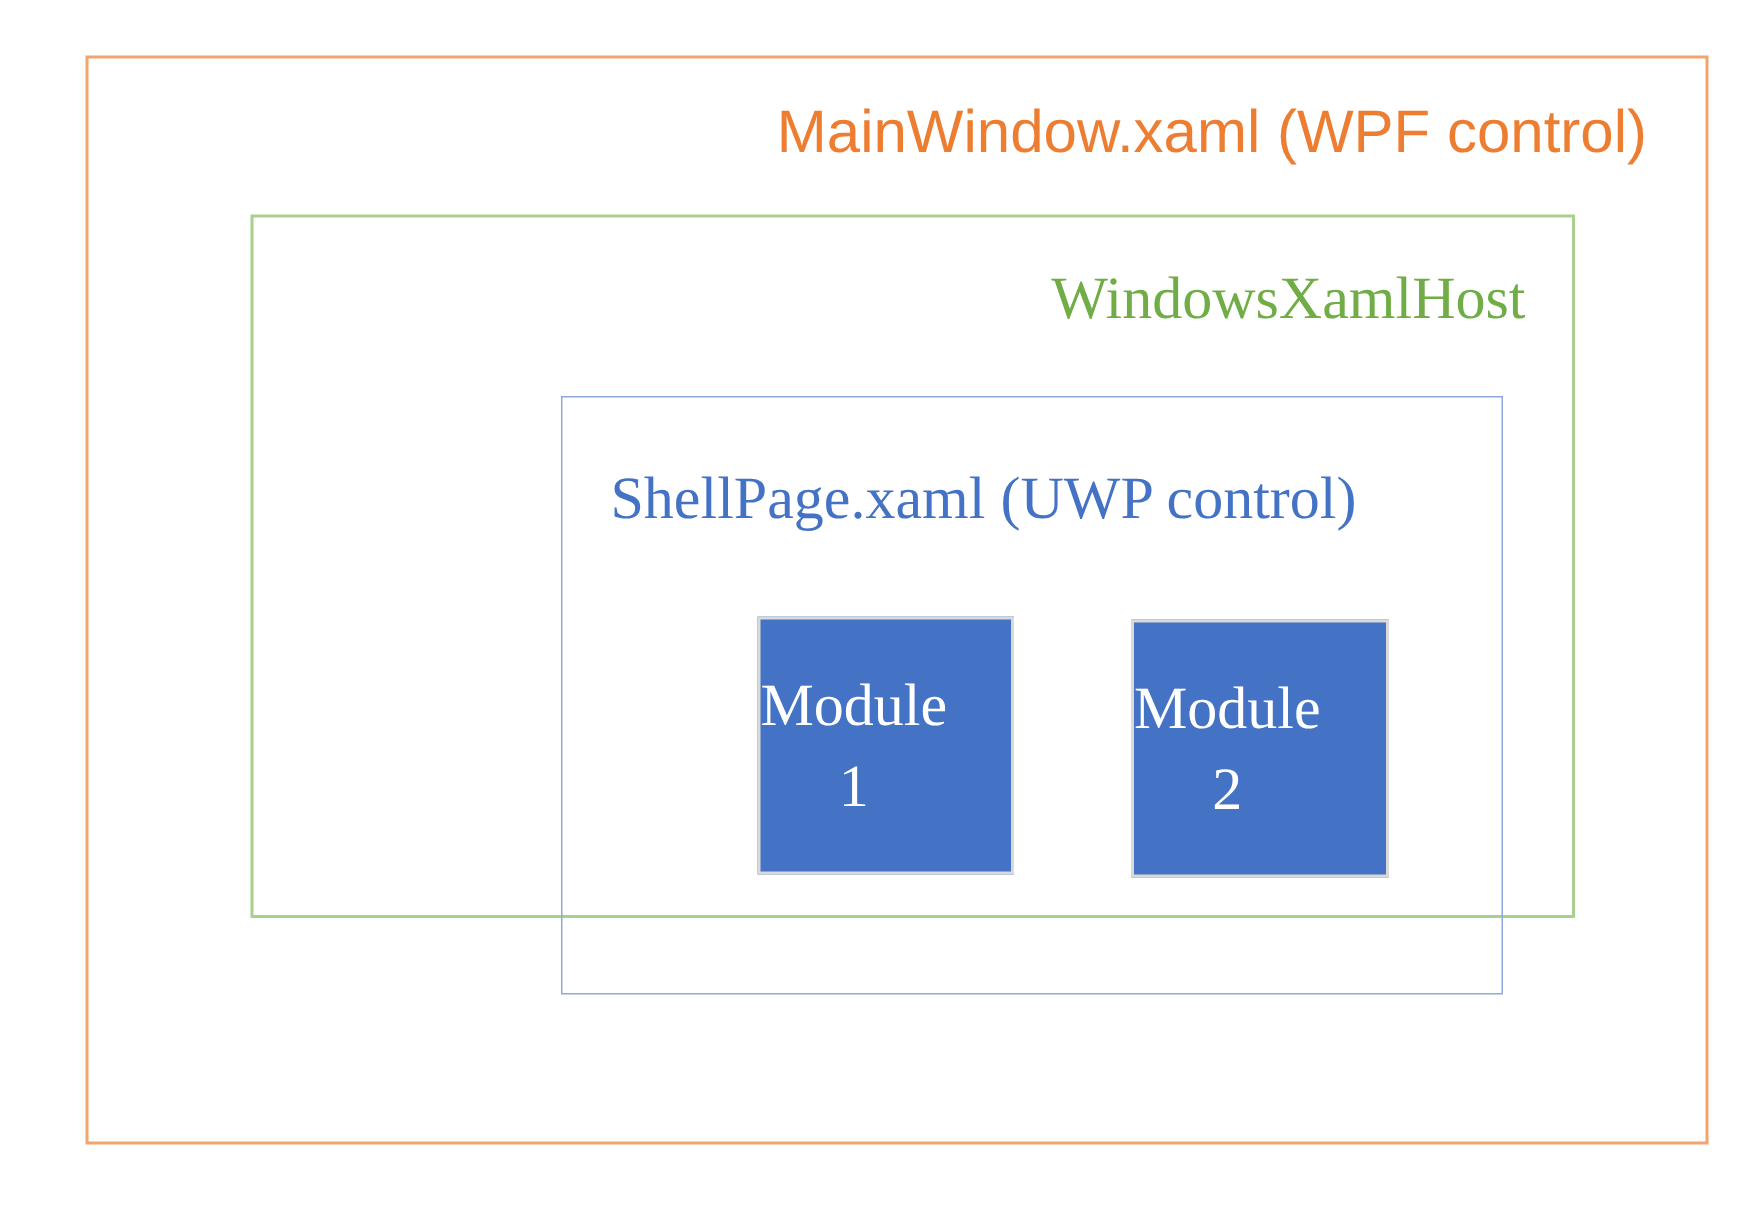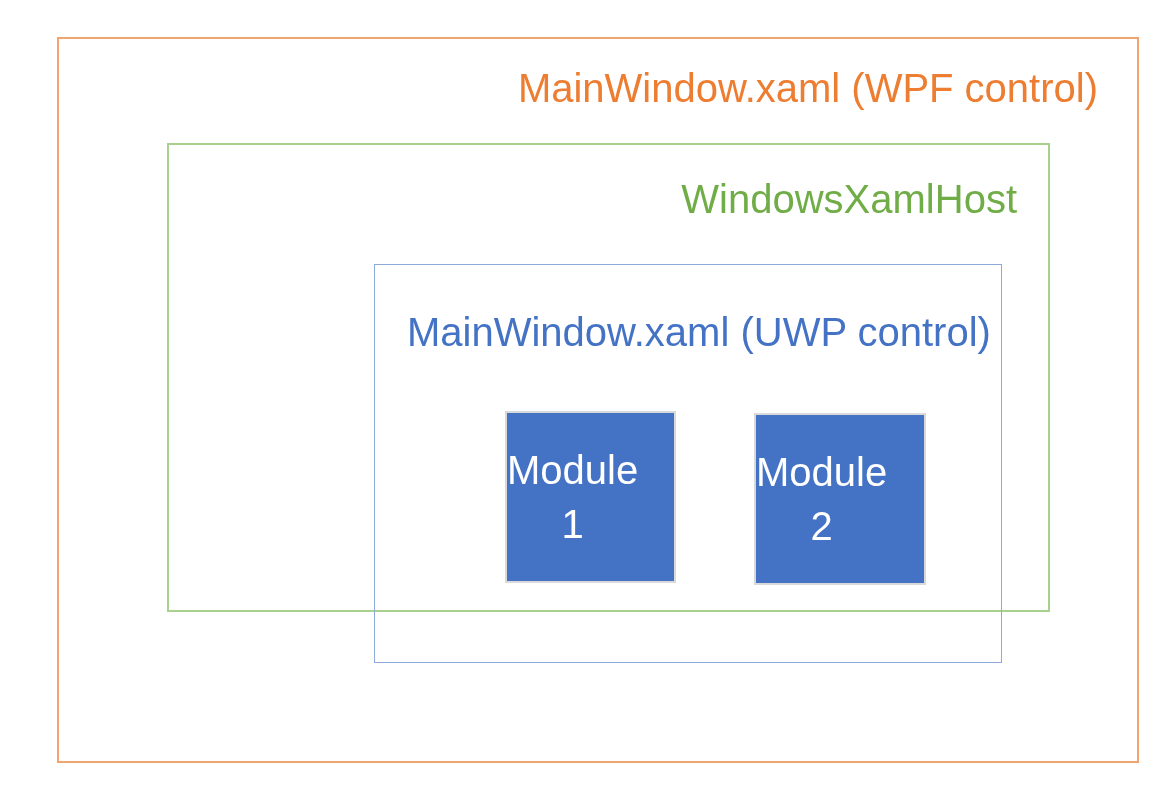--- a/index.html
+++ b/index.html
@@ -33,20 +33,21 @@
     width: 1082px; height: 726px;
     border: 2px solid #F2A46F;
   }
   .wpf-label {
     top: 25px; right: 39px;
   }
   .host-box {
     left: 108px; top: 104px;
     width: 883px; height: 469px;
     border: 2px solid #A9D18E;
+    font-family: Liberation Serif, serif;
   }
   .host-label {
     top: 30px; right: 31px;
   }
   .shell-box {
     left: 205px; top: 119px;
     width: 628px; height: 399px;
     border: 1.5px solid #8EA9DB;
   }
   .shell-label {
@@ -78,21 +79,21 @@
   <div class="box wpf-box" style="border-color: rgb(242, 164, 111);">
 
     <div class="box-label wpf-label" style="color: rgb(237, 125, 49);">MainWindow.xaml (WPF control)</div>
 
     <div class="box host-box" style="border-color: rgb(169, 209, 142);">
 
       <div class="box-label host-label" style="color: rgb(112, 173, 71);">WindowsXamlHost</div>
 
       <div class="box shell-box" style="border-color: rgb(142, 169, 219);">
 
-        <div class="box-label shell-label" style="color: rgb(68, 114, 196);">MainWindow.xaml (UWP control)</div>
+        <div class="box-label shell-label" style="color: rgb(68, 114, 196);">ShellPage.xaml (UWP control)</div>
 
         <div class="module-box module-1" style="background-color: rgb(68, 114, 196); border-color: rgb(217, 217, 217);">
           <div class="module-label" style="color: rgb(255, 255, 255);">Module
 1</div>
         </div>
 
         <div class="module-box module-2" style="background-color: rgb(68, 114, 196); border-color: rgb(217, 217, 217);">
           <div class="module-label" style="color: rgb(255, 255, 255);">Module
 2</div>
         </div>

